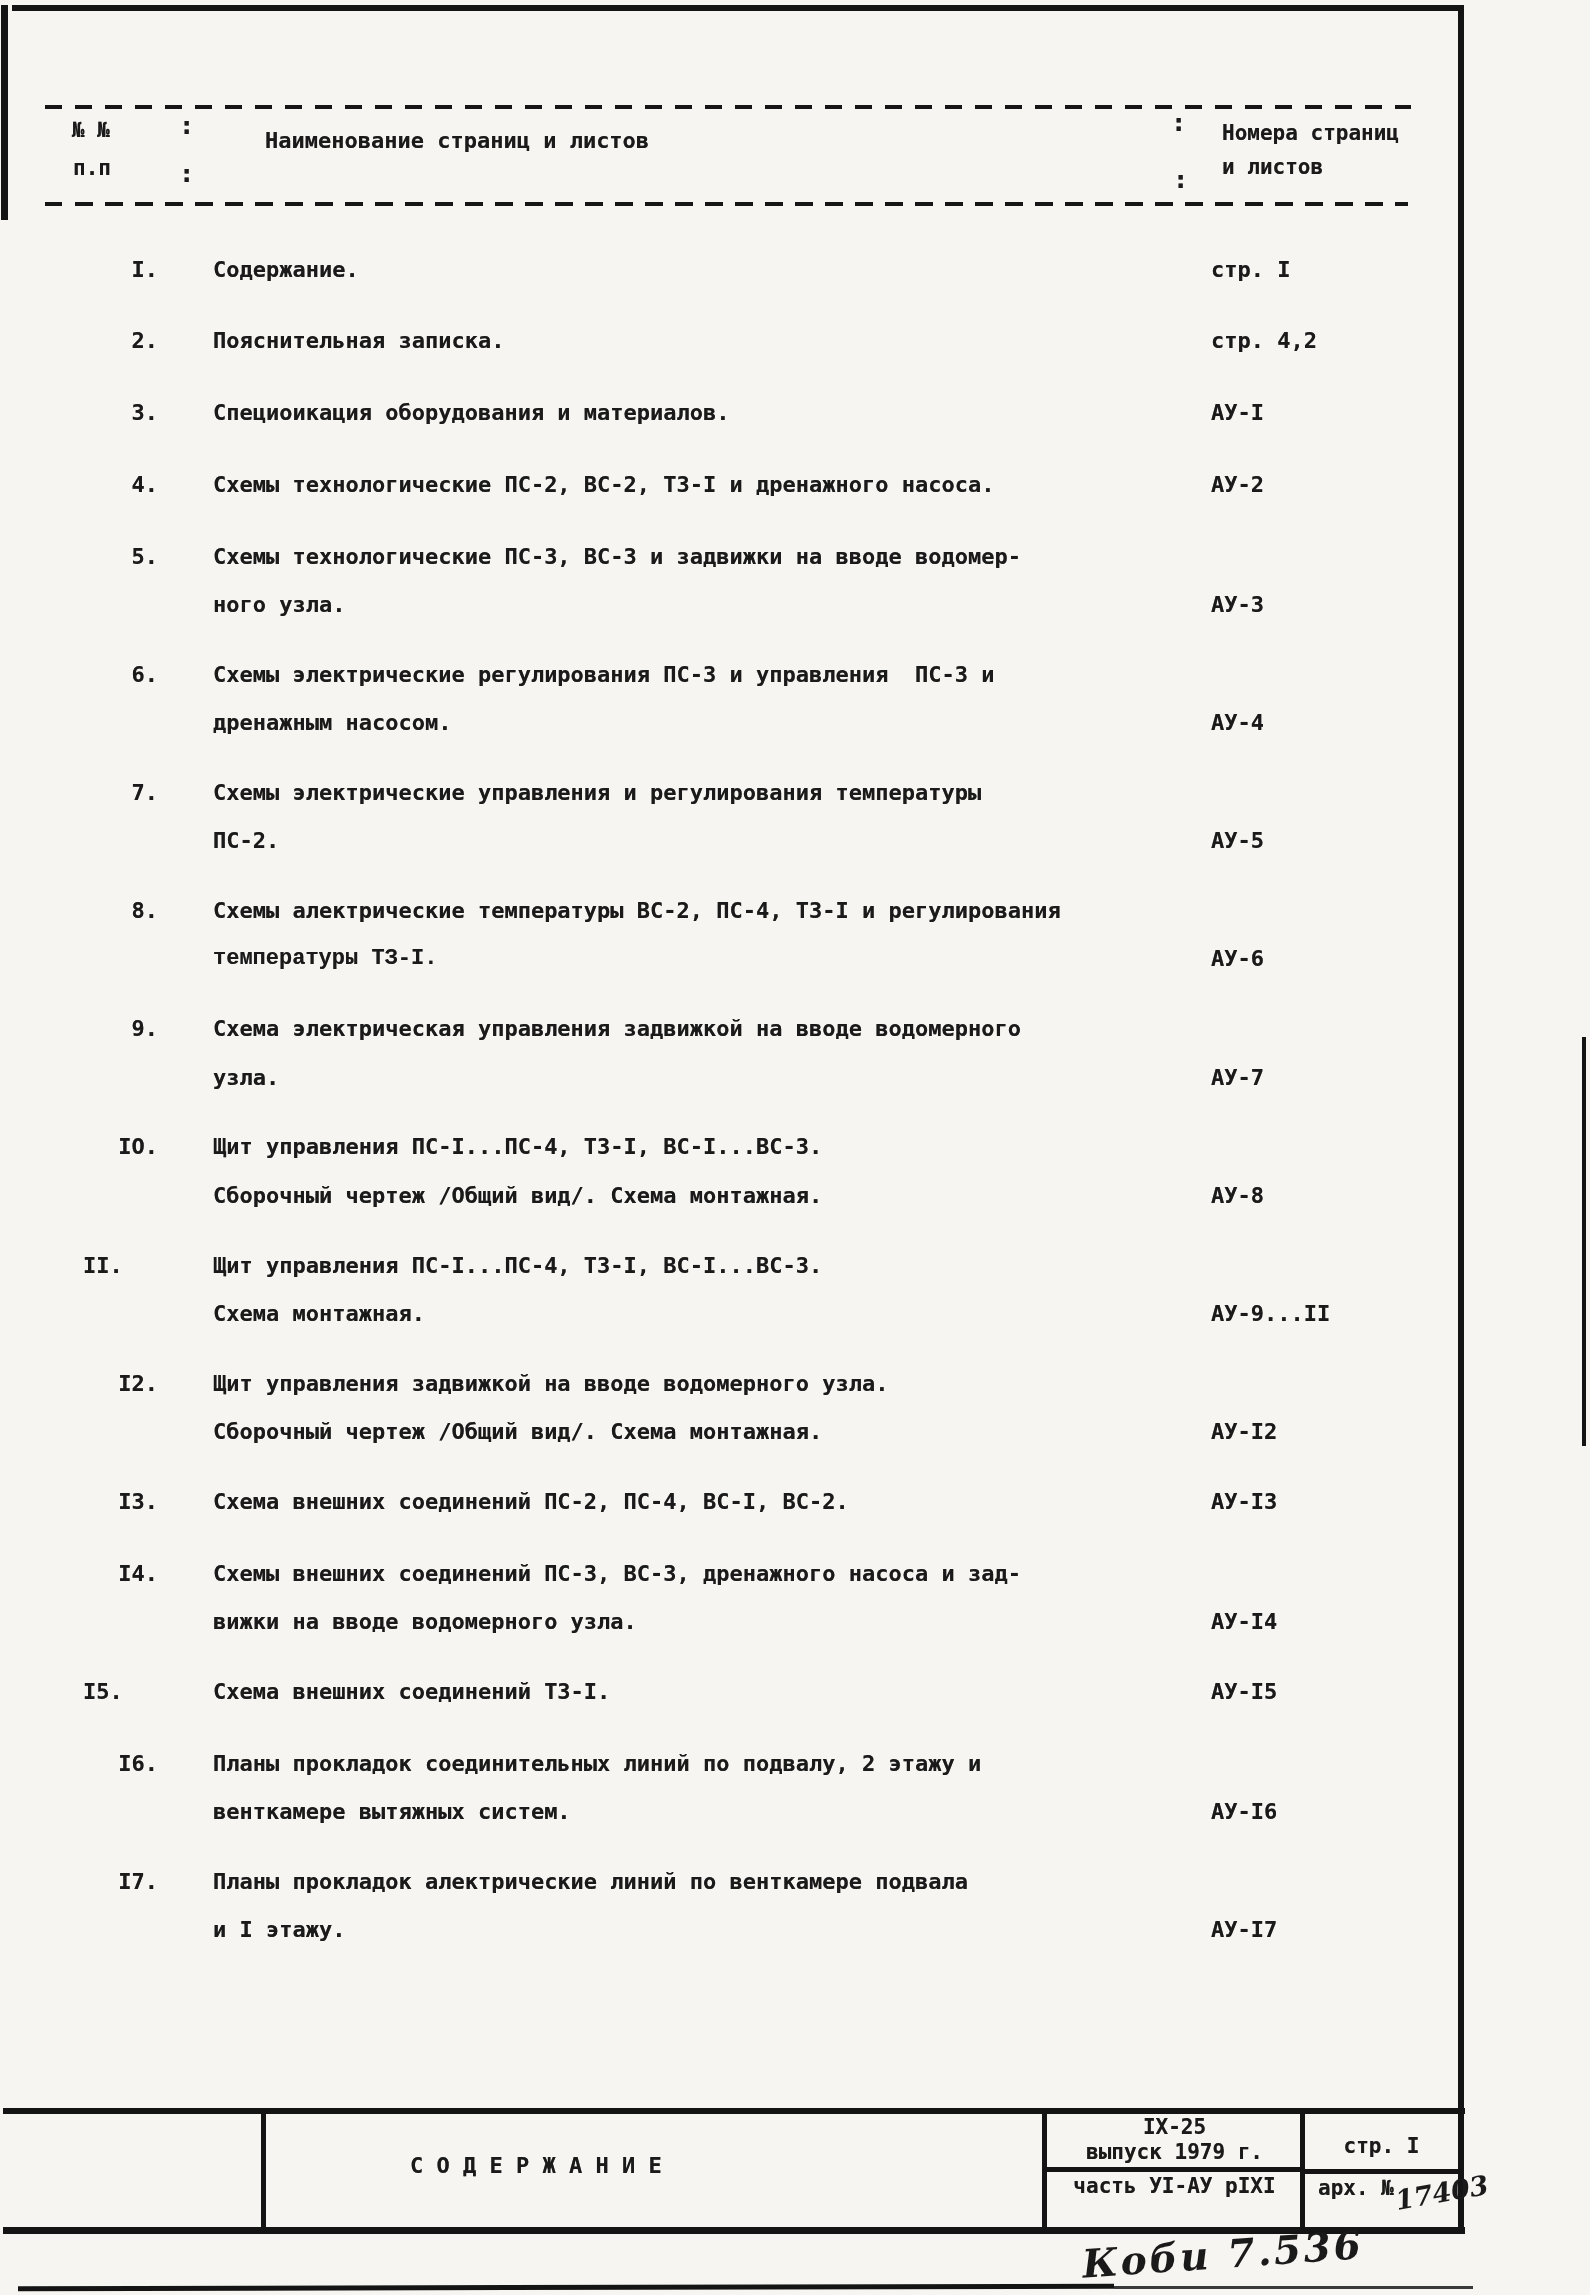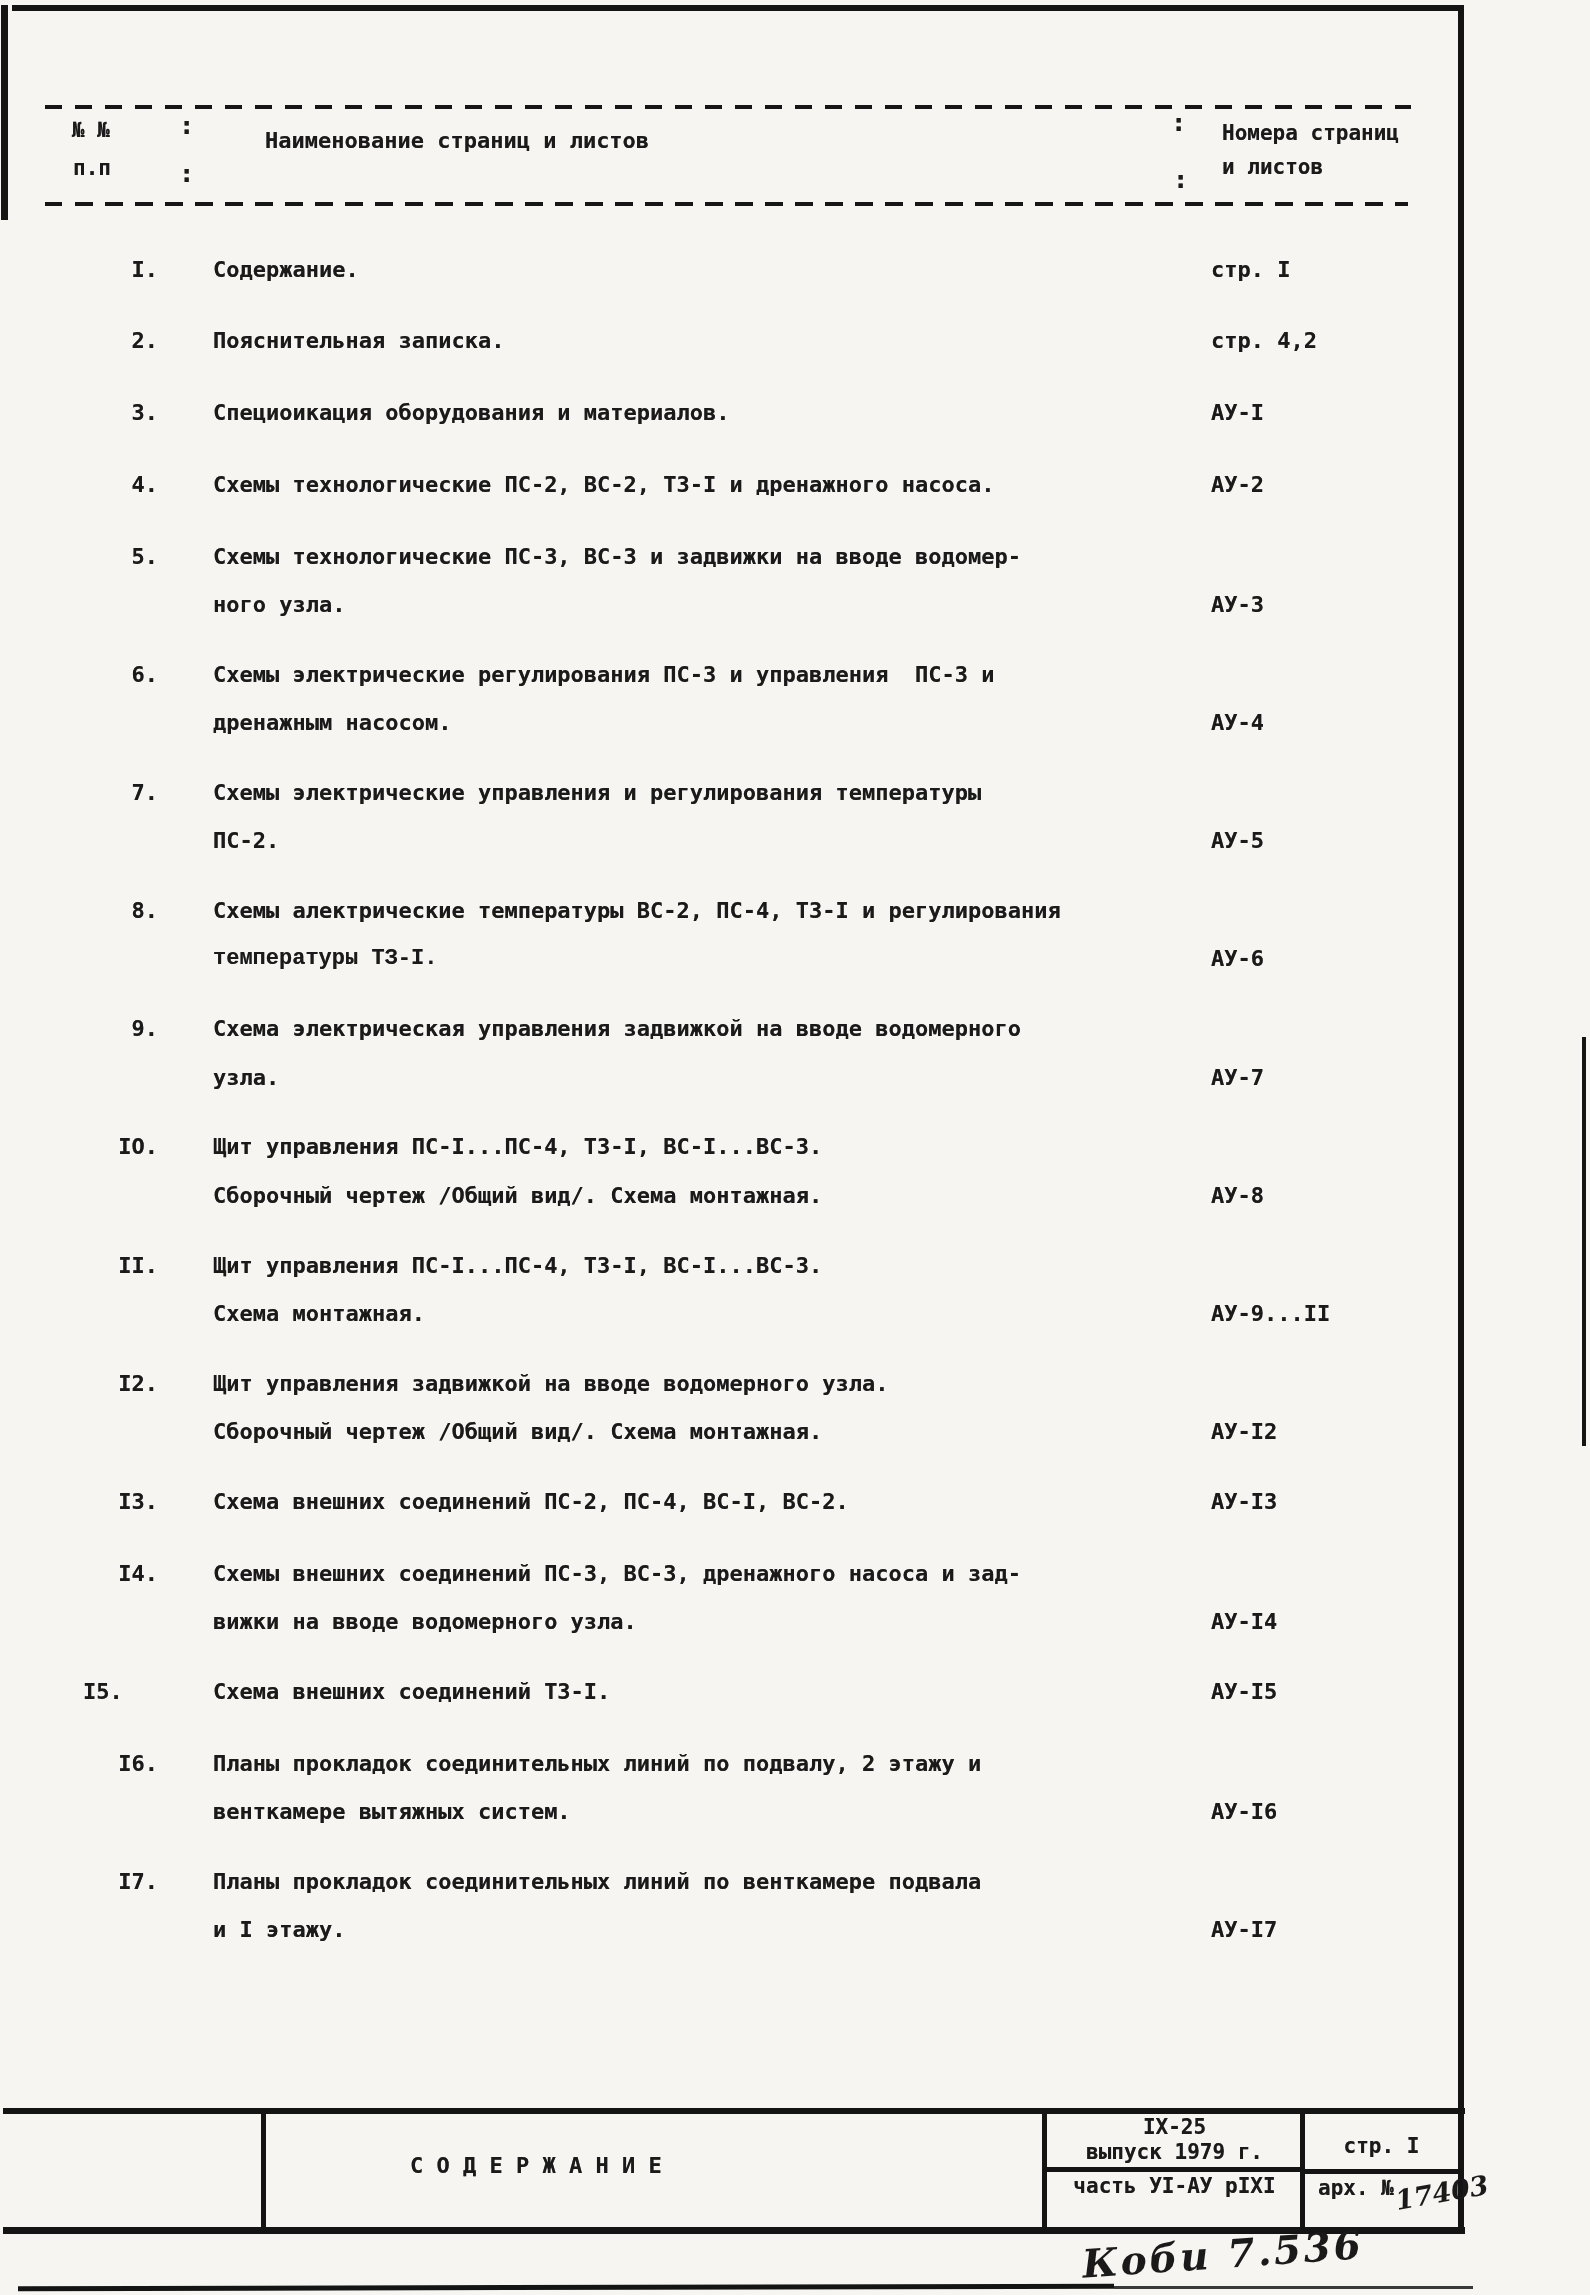--- a/index.html
+++ b/index.html
@@ -94,21 +94,21 @@
       <div class="txt" style="left: 213px; top: 947px; font-family: Liberation Mono, monospace;">температуры ТЗ-I.</div>
       <div class="txt" style="left: 1211px; top: 947px;">АУ-6</div>
       <div class="txt" style="left: 83px; top: 1017px; width: 75px; text-align: right;">9.</div>
       <div class="txt" style="left: 213px; top: 1017px;">Схема электрическая управления задвижкой на вводе водомерного</div>
       <div class="txt" style="left: 213px; top: 1066px;">узла.</div>
       <div class="txt" style="left: 1211px; top: 1066px;">АУ-7</div>
       <div class="txt" style="left: 83px; top: 1135px; width: 75px; text-align: right;">IO.</div>
       <div class="txt" style="left: 213px; top: 1135px;">Щит управления ПС-I...ПС-4, ТЗ-I, ВС-I...ВС-3.</div>
       <div class="txt" style="left: 213px; top: 1184px;">Сборочный чертеж /Общий вид/. Схема монтажная.</div>
       <div class="txt" style="left: 1211px; top: 1184px;">АУ-8</div>
-      <div class="txt" style="left: 83px; top: 1254px; width: 75px; text-align: right;">II.</div>
+      <div class="txt" style="left: 83px; top: 1254px; width: 75px; text-align: left;">II.</div>
       <div class="txt" style="left: 213px; top: 1254px;">Щит управления ПС-I...ПС-4, ТЗ-I, ВС-I...ВС-3.</div>
       <div class="txt" style="left: 213px; top: 1302px;">Схема монтажная.</div>
       <div class="txt" style="left: 1211px; top: 1302px;">АУ-9...II</div>
       <div class="txt" style="left: 83px; top: 1372px; width: 75px; text-align: right;">I2.</div>
       <div class="txt" style="left: 213px; top: 1372px;">Щит управления задвижкой на вводе водомерного узла.</div>
       <div class="txt" style="left: 213px; top: 1420px;">Сборочный чертеж /Общий вид/. Схема монтажная.</div>
       <div class="txt" style="left: 1211px; top: 1420px;">АУ-I2</div>
       <div class="txt" style="left: 83px; top: 1490px; width: 75px; text-align: right;">I3.</div>
       <div class="txt" style="left: 213px; top: 1490px;">Схема внешних соединений ПС-2, ПС-4, ВС-I, ВС-2.</div>
       <div class="txt" style="left: 1211px; top: 1490px;">АУ-I3</div>
@@ -117,21 +117,21 @@
       <div class="txt" style="left: 213px; top: 1610px;">вижки на вводе водомерного узла.</div>
       <div class="txt" style="left: 1211px; top: 1610px;">АУ-I4</div>
       <div class="txt" style="left: 83px; top: 1680px; width: 75px; ">I5.</div>
       <div class="txt" style="left: 213px; top: 1680px;">Схема внешних соединений ТЗ-I.</div>
       <div class="txt" style="left: 1211px; top: 1680px;">АУ-I5</div>
       <div class="txt" style="left: 83px; top: 1752px; width: 75px; text-align: right;">I6.</div>
       <div class="txt" style="left: 213px; top: 1752px;">Планы прокладок соединительных линий по подвалу, 2 этажу и</div>
       <div class="txt" style="left: 213px; top: 1800px;">венткамере вытяжных систем.</div>
       <div class="txt" style="left: 1211px; top: 1800px;">АУ-I6</div>
       <div class="txt" style="left: 83px; top: 1870px; width: 75px; text-align: right;">I7.</div>
-      <div class="txt" style="left: 213px; top: 1870px;">Планы прокладок соединительных линий по венткамере подвала</div>
+      <div class="txt" style="left: 213px; top: 1870px;">Планы прокладок алектрические линий по венткамере подвала</div>
       <div class="txt" style="left: 213px; top: 1918px;">и I этажу.</div>
       <div class="txt" style="left: 1211px; top: 1918px;">АУ-I7</div>
     </div>
 
   <div class="bar" style="left:2.8px;top:2108px;width:1462px;height:6.1px;"></div>
   <div class="bar" style="left:2.8px;top:2227px;width:1462px;height:7px;"></div>
   <div class="bar" style="left:261px;top:2111px;width:4.7px;height:118px;"></div>
   <div class="bar" style="left:1042px;top:2111px;width:4.7px;height:118px;"></div>
   <div class="bar" style="left:1300px;top:2111px;width:4.7px;height:118px;"></div>
   <div class="bar" style="left:1047px;top:2167px;width:255px;height:4.7px;"></div>

